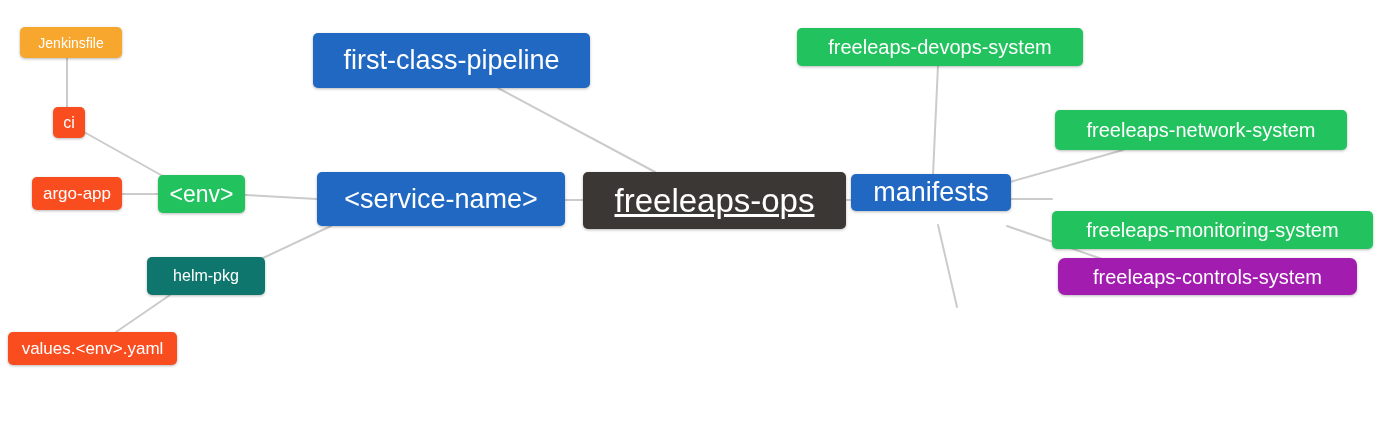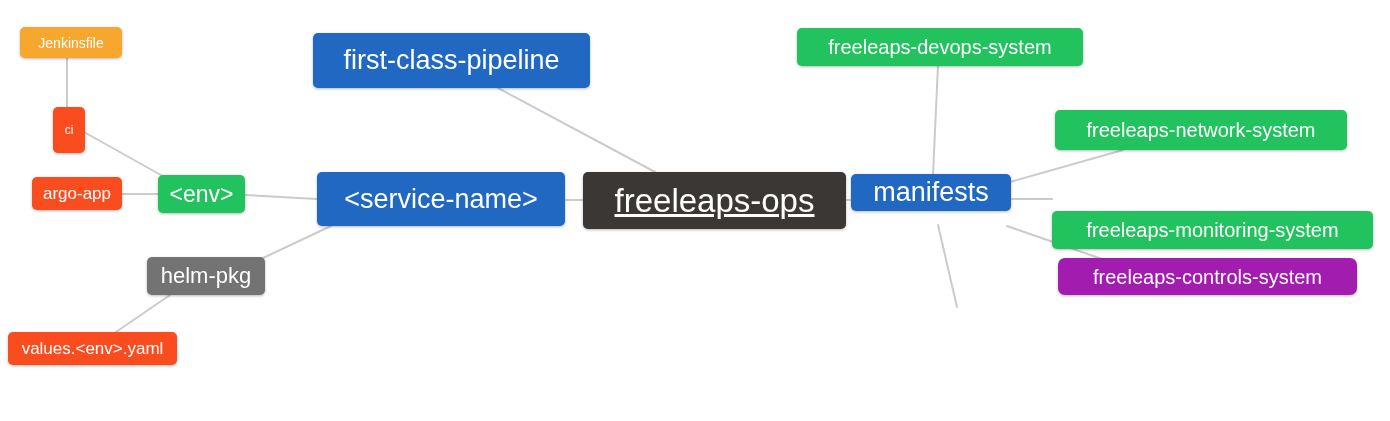--- a/index.html
+++ b/index.html
@@ -60,35 +60,35 @@
     <line class="edge" x1="844" y1="200" x2="853" y2="200"></line>
     <line class="edge" x1="933" y1="175" x2="938" y2="65"></line>
     <line class="edge" x1="1010" y1="182" x2="1123" y2="150"></line>
     <line class="edge" x1="1010" y1="199" x2="1052" y2="199"></line>
     <line class="edge" x1="1007" y1="226" x2="1102" y2="259"></line>
     <line class="edge" x1="938" y1="225" x2="957" y2="307"></line>
   </svg>
 
   <div class="node" style="left: 20px; top: 27px; width: 102px; height: 31px; font-size: 14px; background-color: rgb(248, 167, 46);">Jenkinsfile</div>
 
-  <div class="node" style="left: 53px; top: 107px; width: 32px; height: 46px; font-size: 12px; background-color: rgb(249, 76, 31);">ci</div>
+  <div class="node" style="left: 53px; top: 107px; width: 32px; height: 31px; font-size: 16px; background-color: rgb(249, 76, 31);">ci</div>
 
   <div class="node" style="left: 158px; top: 175px; width: 87px; height: 38px; font-size: 23px; background-color: rgb(34, 195, 94);">&lt;env&gt;</div>
 
   <div class="node" style="left: 32px; top: 177px; width: 90px; height: 33px; font-size: 17px; background-color: rgb(249, 76, 31);">argo-app</div>
 
   <div class="node" style="left: 313px; top: 33px; width: 277px; height: 55px; font-size: 27px; background-color: rgb(32, 104, 194);">first-class-pipeline</div>
 
   <div class="node" style="left: 317px; top: 172px; width: 248px; height: 54px; font-size: 27px; background-color: rgb(32, 104, 194);">&lt;service-name&gt;</div>
 
   <div class="node" style="left: 583px; top: 172px; width: 263px; height: 57px; font-size: 33px; background-color: rgb(59, 55, 52); text-decoration: underline;">freeleaps-ops</div>
 
   <div class="node" style="left: 851px; top: 174px; width: 160px; height: 37px; font-size: 27px; background-color: rgb(32, 104, 194);">manifests</div>
 
-  <div class="node" style="left: 147px; top: 257px; width: 118px; height: 38px; font-size: 22px; background-color: #737373;">helm-pkg</div>
+  <div class="node" style="left: 147px; top: 257px; width: 118px; height: 38px; font-size: 16px; background-color: #0f766e;">helm-pkg</div>
 
   <div class="node" style="left: 8px; top: 332px; width: 169px; height: 33px; font-size: 17px; background-color: rgb(249, 76, 31);">values.&lt;env&gt;.yaml</div>
 
   <div class="node" style="left: 797px; top: 28px; width: 286px; height: 38px; font-size: 20px; background-color: rgb(34, 195, 94);">freeleaps-devops-system</div>
 
   <div class="node" style="left: 1055px; top: 110px; width: 292px; height: 40px; font-size: 20px; background-color: rgb(34, 195, 94); text-align: center;">freeleaps-network-system</div>
 
   <div class="node" style="left: 1052px; top: 185px; width: 321px; height: 38px; font-size: 20px; background-color: rgb(34, 195, 94); margin-top: 26px;">freeleaps-monitoring-system</div>
 
   <div class="node" style="left: 1058px; top: 258px; width: 299px; height: 37px; font-size: 20px; background-color: #a21caf; border-radius: 7px;">freeleaps-controls-system</div>

